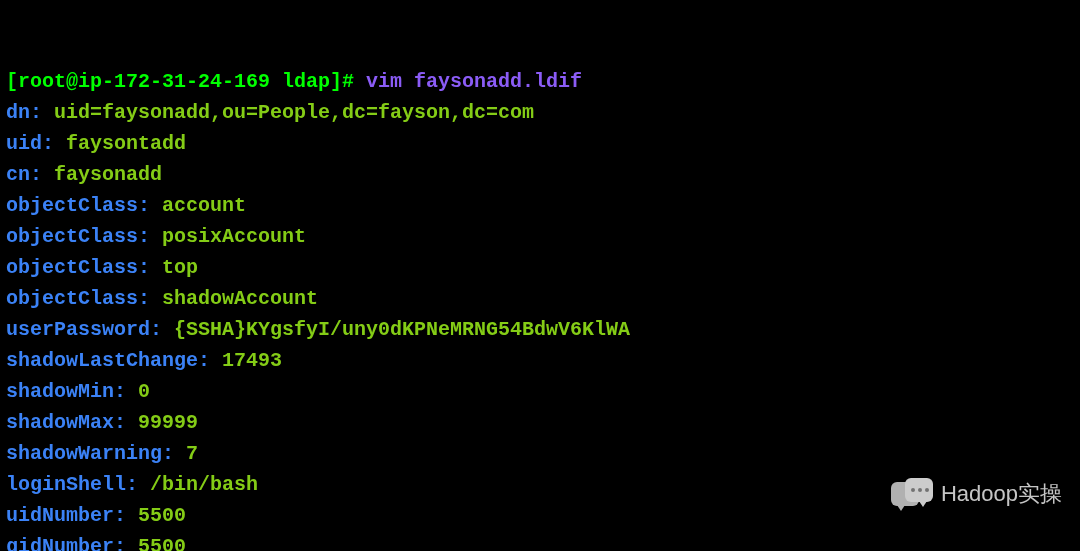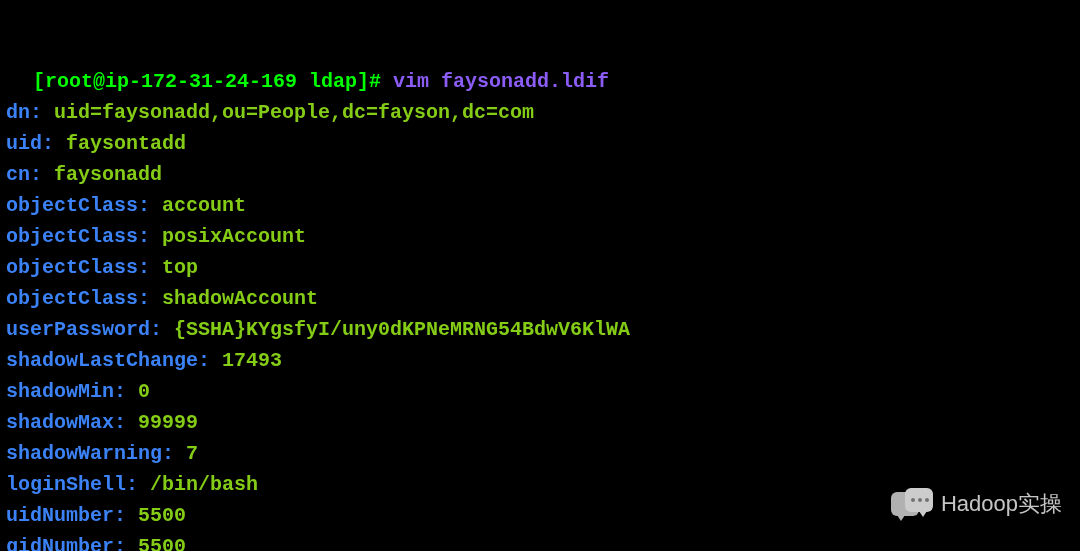--- a/index.html
+++ b/index.html
@@ -18,35 +18,34 @@
       height: 551px;
       overflow: hidden;
       position: relative;
       padding: 4px 6px;
     }
     .terminal {
       white-space: pre;
     }
     .prompt {
       color: #00ff00;
-      margin-left: 27px;
     }
     .command {
       color: #8b5cf6;
     }
     .attr-key {
       color: #3b82f6;
     }
     .attr-value {
       color: #84cc16;
     }
     .watermark {
       position: absolute;
       right: 18px;
-      bottom: 30px;
+      bottom: 40px;
       display: flex;
       align-items: center;
       gap: 8px;
       opacity: 0.85;
     }
     .watermark-icon {
       width: 42px;
       height: 32px;
       position: relative;
     }

